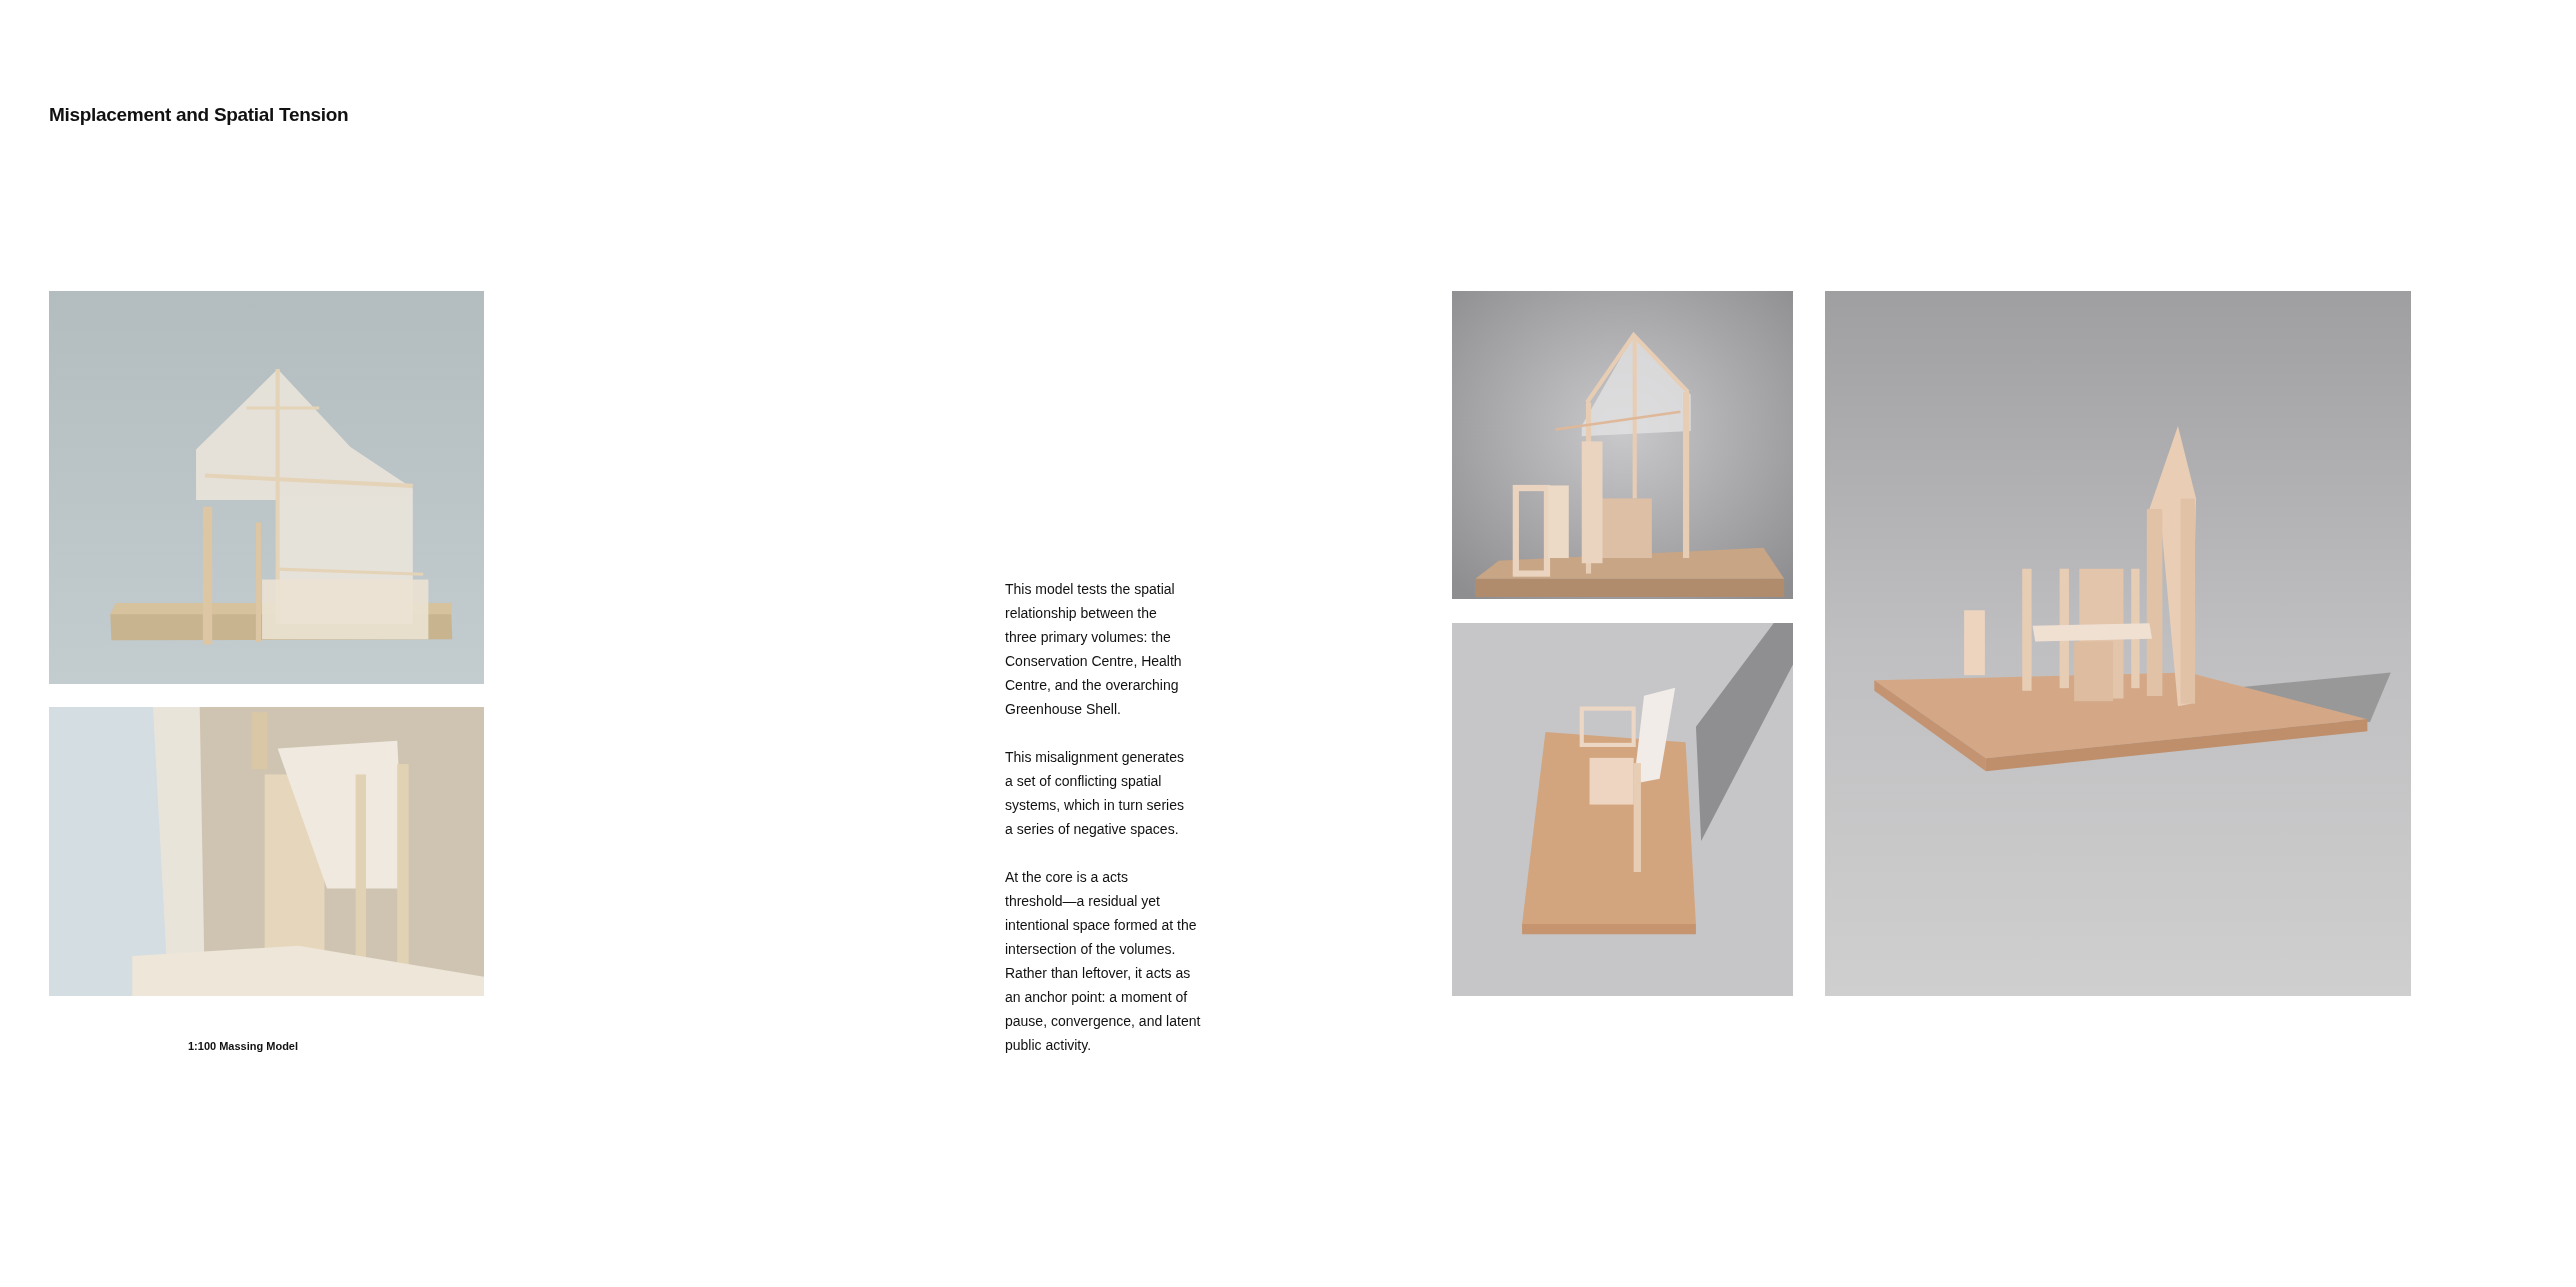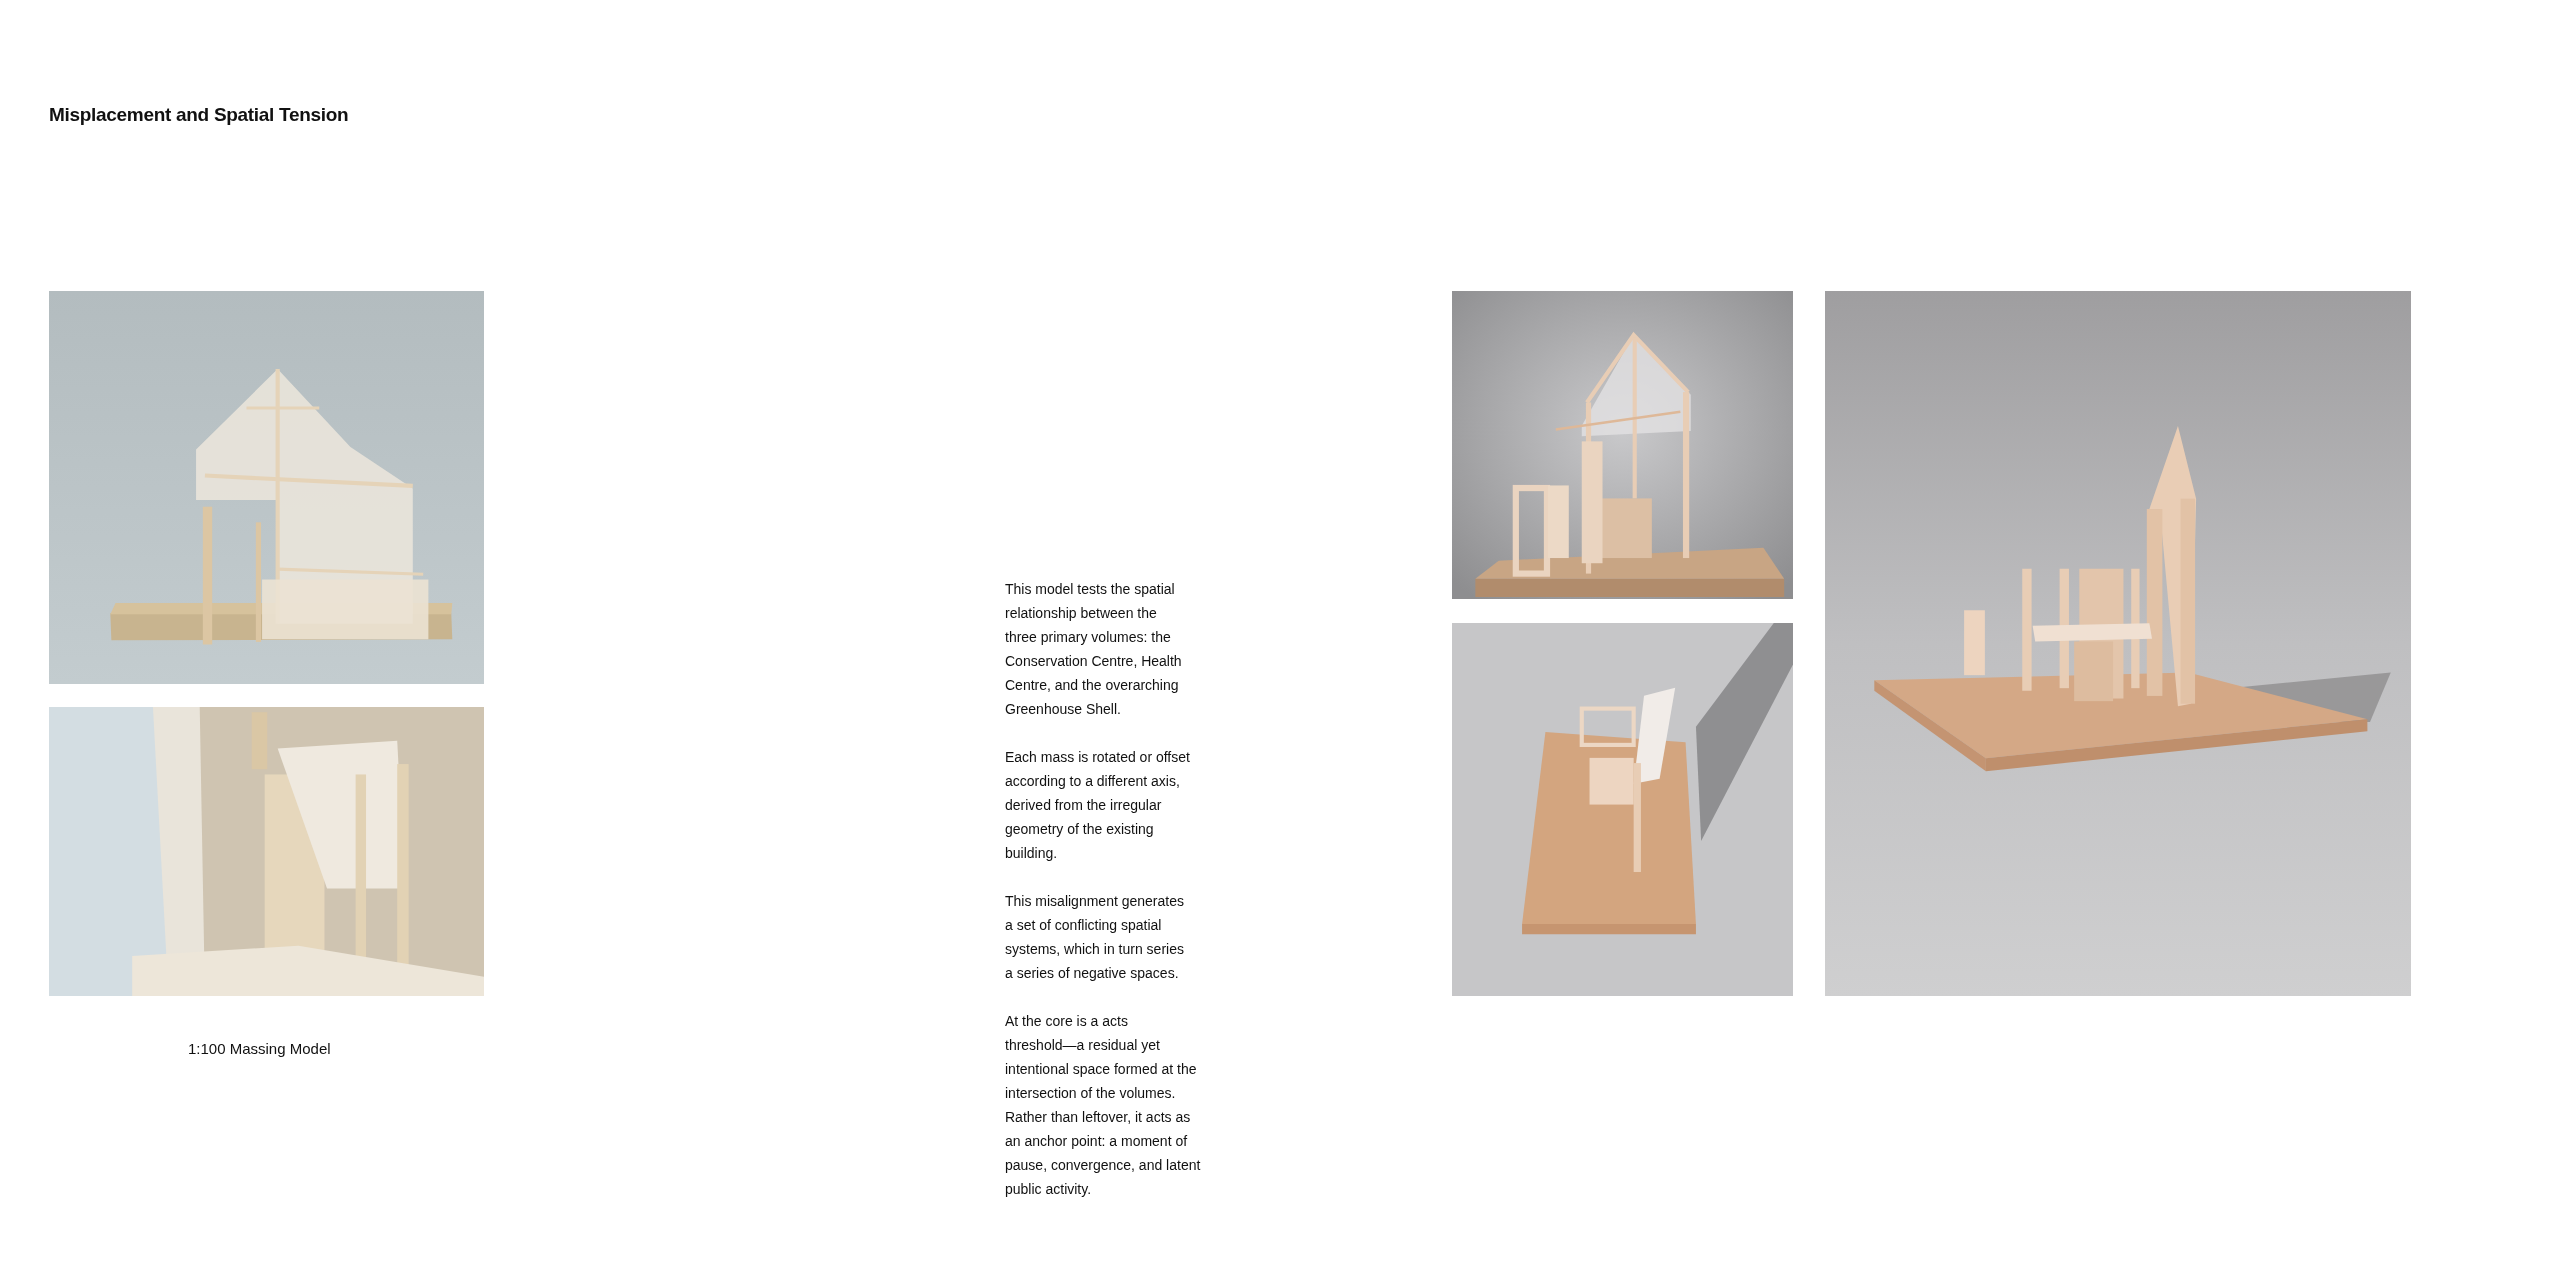--- a/index.html
+++ b/index.html
@@ -2,21 +2,21 @@
 <html style="font-size:8.3px"><head>
   <meta charset="utf-8">
   <style>
     html, body { margin: 0; padding: 0; background: #ffffff; }
     body { width: 2576px; height: 1288px; position: relative; overflow: hidden;
            font-family: "Liberation Sans", "DejaVu Sans", sans-serif; color: #111; }
     .title { position: absolute; left: 49px; top: 104px; font-size: 19px; font-weight: bold;
              letter-spacing: -0.3px; white-space: nowrap; }
     .photo { position: absolute; overflow: hidden; }
     .photo svg { display: block; width: 100%; height: 100%; }
-    .caption { position: absolute; left: 188px; top: 1040px; font-size: 15px; font-weight: normal;
+    .caption { position: absolute; left: 188px; top: 1040px; font-size: 11px; font-weight: bold;
                white-space: nowrap; text-align: center; }
     .body-text { position: absolute; left: 1005px; top: 577px; width: 249px; font-size: 14px;
                  line-height: 24px; }
     .para { margin: 0 0 24px 0; }
     .line { display: block; white-space: nowrap; }
   </style>
 </head>
 <body>
 
 <div class="title">Misplacement and Spatial Tension</div>
@@ -60,27 +60,20 @@
 <div class="caption">1:100 Massing Model</div>
 
 <div class="body-text">
   <p class="para">
     <span class="line">This model tests the spatial</span>
     <span class="line">relationship between the</span>
     <span class="line">three primary volumes: the</span>
     <span class="line">Conservation Centre, Health</span>
     <span class="line">Centre, and the overarching</span>
     <span class="line">Greenhouse Shell.</span>
-  </p>
-  <p class="para">
-    <span class="line">Each mass is rotated or offset</span>
-    <span class="line">according to a different axis,</span>
-    <span class="line">derived from the irregular</span>
-    <span class="line">geometry of the existing</span>
-    <span class="line">building.</span>
   </p>
   <p class="para">
     <span class="line">This misalignment generates</span>
     <span class="line">a set of conflicting spatial</span>
     <span class="line">systems, which in turn series</span>
     <span class="line">a series of negative spaces.</span>
   </p>
   <p class="para">
     <span class="line">At the core is a acts</span>
     <span class="line">threshold—a residual yet</span>

